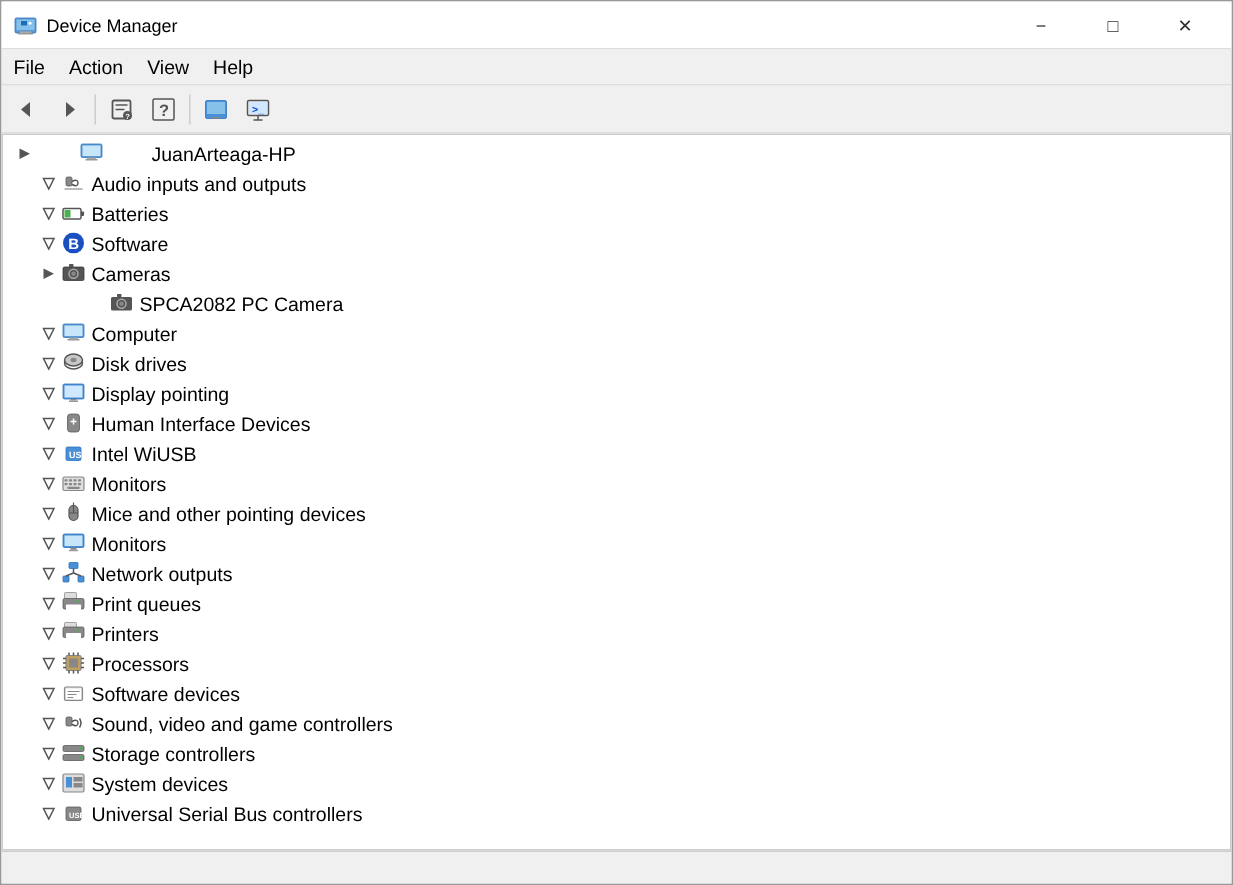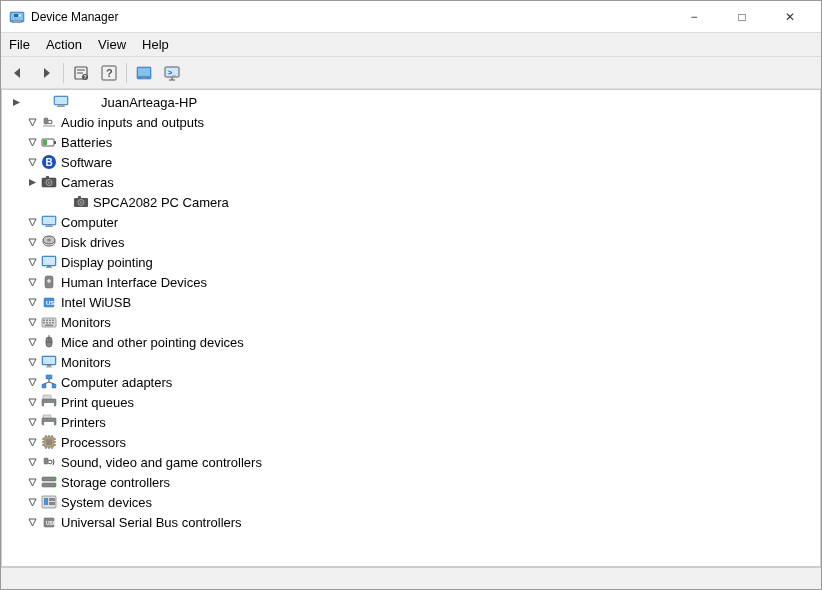--- a/index.html
+++ b/index.html
@@ -367,21 +367,21 @@
         <div class="tree-icon">
           <svg width="16" height="16" viewBox="0 0 16 16">
             <rect x="5" y="1" width="6" height="4" rx="0.5" fill="#4a90d9" stroke="#2a6eb5" stroke-width="0.5"></rect>
             <rect x="1" y="10" width="4" height="4" rx="0.5" fill="#4a90d9" stroke="#2a6eb5" stroke-width="0.5"></rect>
             <rect x="11" y="10" width="4" height="4" rx="0.5" fill="#4a90d9" stroke="#2a6eb5" stroke-width="0.5"></rect>
             <line x1="8" y1="5" x2="8" y2="8" stroke="#555" stroke-width="1"></line>
             <line x1="8" y1="8" x2="3" y2="10" stroke="#555" stroke-width="1"></line>
             <line x1="8" y1="8" x2="13" y2="10" stroke="#555" stroke-width="1"></line>
           </svg>
         </div>
-        <span class="tree-label">Computer adapters</span>
+        <span class="tree-label">Network outputs</span>
       </div>
 
       <div class="tree-item indent-2">
         <div class="tree-toggle">
           <svg width="9" height="9" viewBox="0 0 9 9">
               <polygon points="1,1 8,1 4.5,8" fill="none" stroke="#555" stroke-width="1"></polygon>
             </svg>
         </div>
         <div class="tree-icon">
           <svg width="16" height="16" viewBox="0 0 16 16">
@@ -431,20 +431,37 @@
             <line x1="1" y1="8" x2="3" y2="8" stroke="#555" stroke-width="1"></line>
             <line x1="1" y1="11" x2="3" y2="11" stroke="#555" stroke-width="1"></line>
             <line x1="13" y1="5" x2="15" y2="5" stroke="#555" stroke-width="1"></line>
             <line x1="13" y1="8" x2="15" y2="8" stroke="#555" stroke-width="1"></line>
             <line x1="13" y1="11" x2="15" y2="11" stroke="#555" stroke-width="1"></line>
           </svg>
         </div>
         <span class="tree-label">Processors</span>
       </div>
 
+      <div class="tree-item indent-2">
+        <div class="tree-toggle">
+          <svg width="9" height="9" viewBox="0 0 9 9">
+              <polygon points="1,1 8,1 4.5,8" fill="none" stroke="#555" stroke-width="1"></polygon>
+            </svg>
+        </div>
+        <div class="tree-icon">
+          <svg width="16" height="16" viewBox="0 0 16 16">
+            <rect x="2" y="4" width="12" height="9" rx="1" fill="#ddd" stroke="#888" stroke-width="0.8"></rect>
+            <rect x="3" y="5" width="10" height="7" fill="white"></rect>
+            <line x1="4" y1="7" x2="12" y2="7" stroke="#888" stroke-width="0.7"></line>
+            <line x1="4" y1="9" x2="10" y2="9" stroke="#888" stroke-width="0.7"></line>
+            <line x1="4" y1="11" x2="8" y2="11" stroke="#888" stroke-width="0.7"></line>
+          </svg>
+        </div>
+        <span class="tree-label">Software devices</span>
+      </div>
 
       <div class="tree-item indent-2">
         <div class="tree-toggle">
           <svg width="9" height="9" viewBox="0 0 9 9">
               <polygon points="1,1 8,1 4.5,8" fill="none" stroke="#555" stroke-width="1"></polygon>
             </svg>
         </div>
         <div class="tree-icon">
           <svg width="16" height="16" viewBox="0 0 16 16">
             <rect x="3" y="4" width="4" height="6" rx="1" fill="#888" stroke="#555" stroke-width="0.5"></rect>

